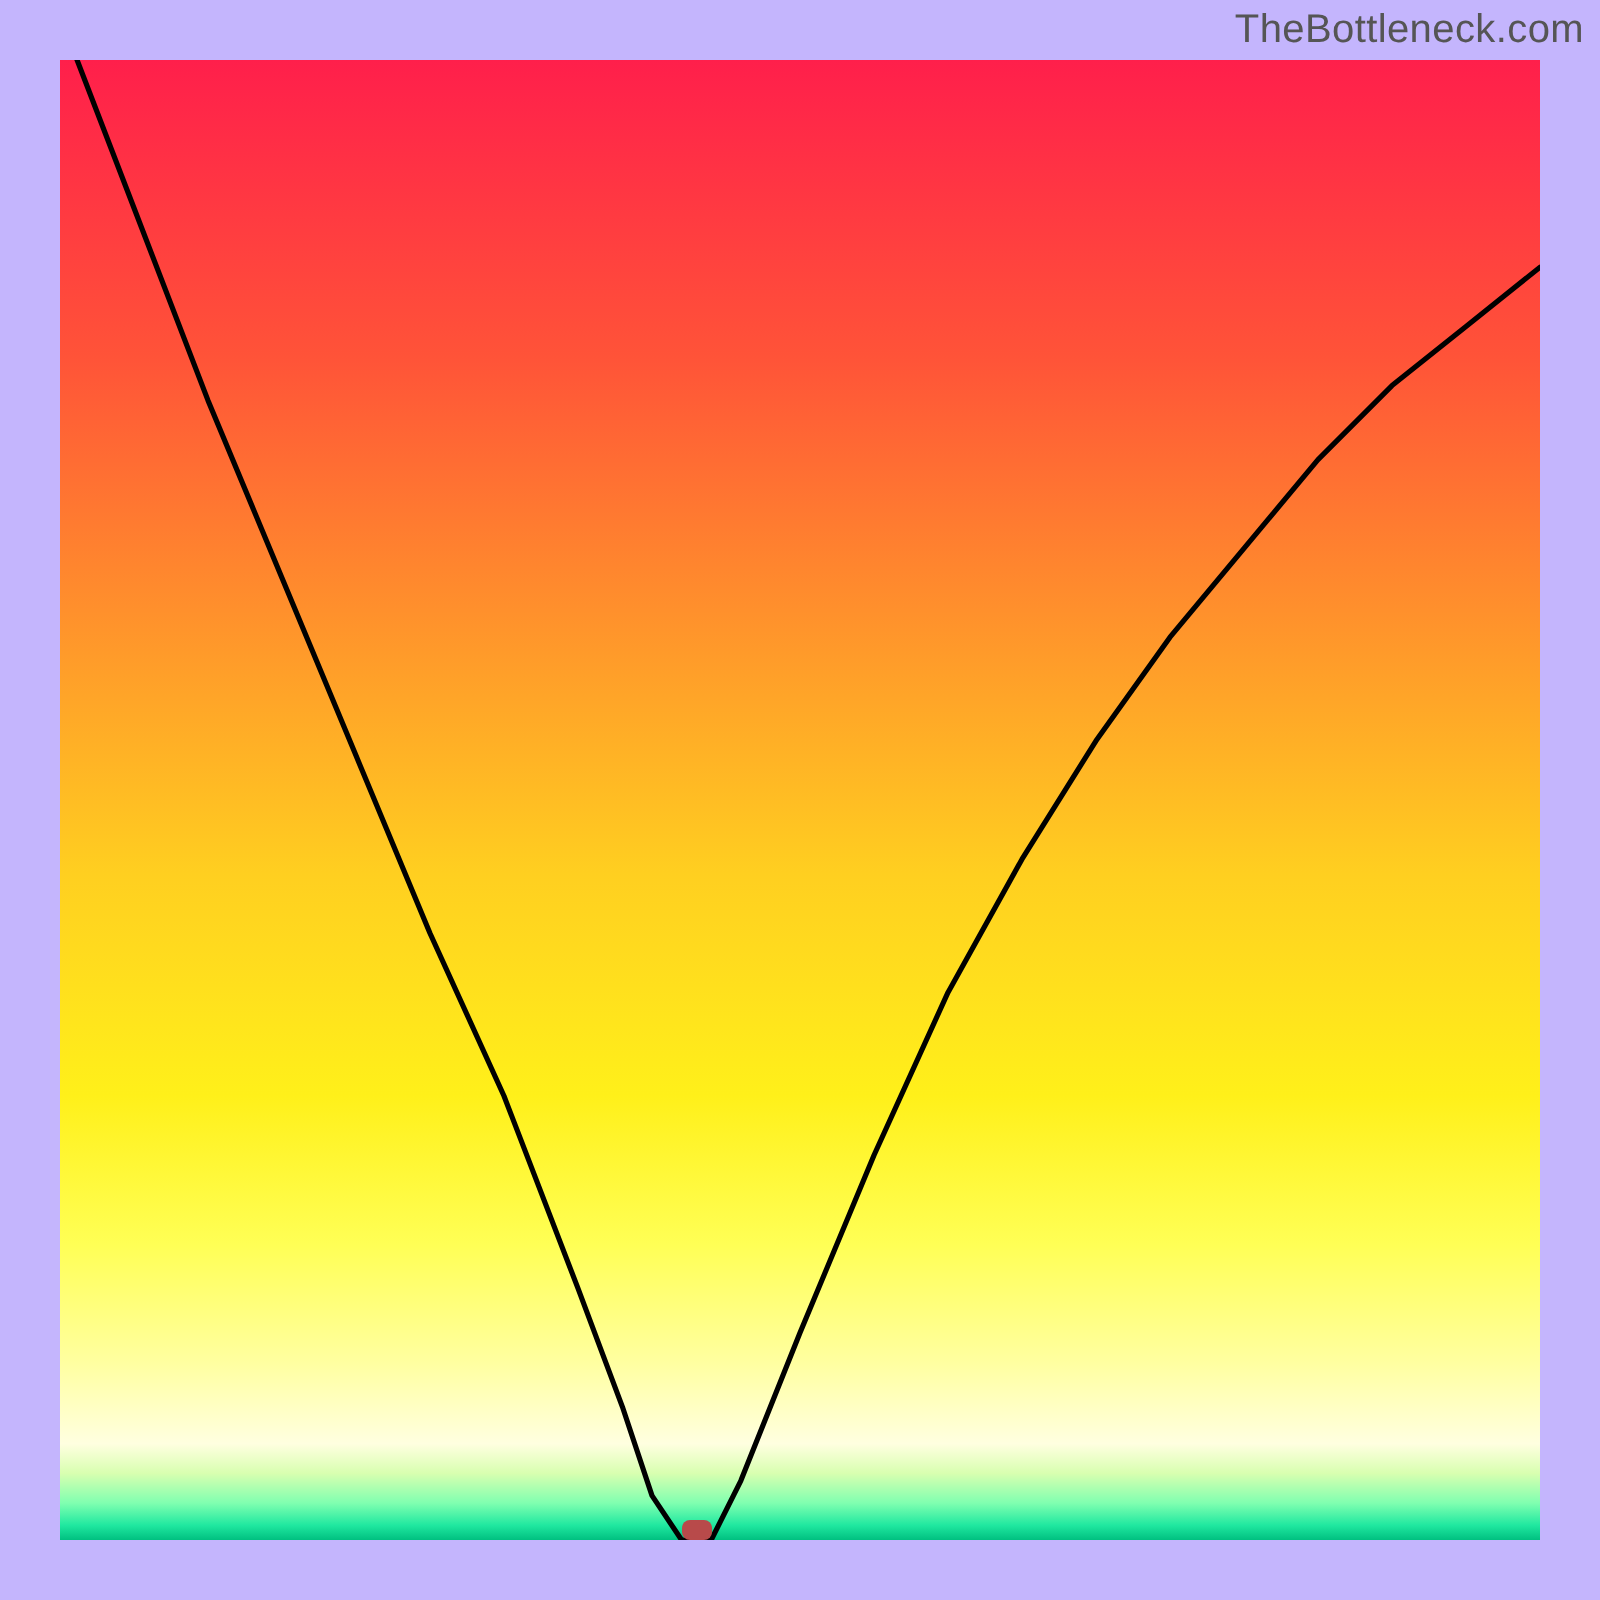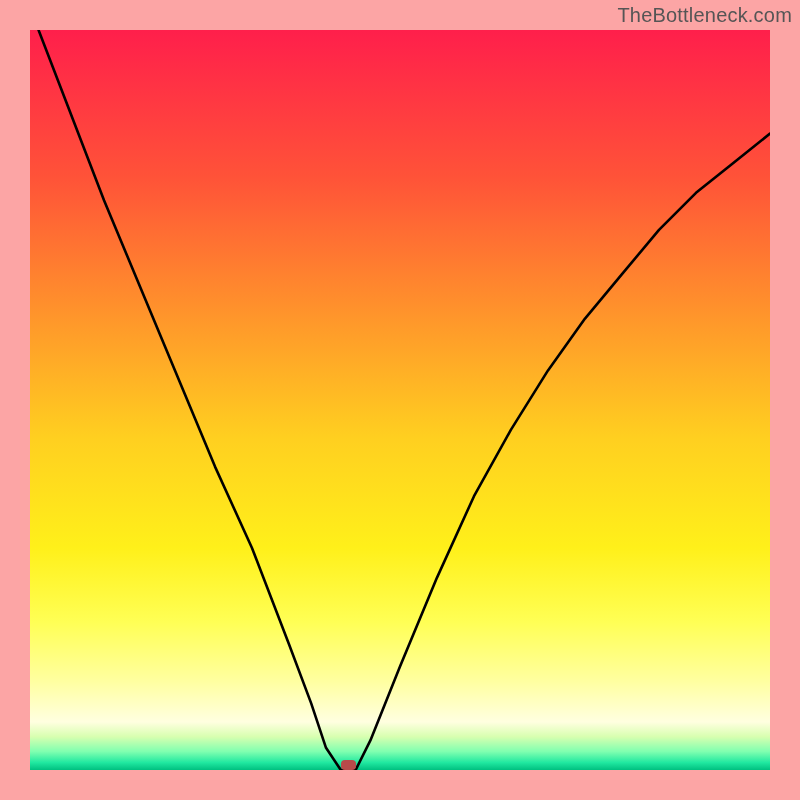--- a/index.html
+++ b/index.html
@@ -8,21 +8,21 @@
     width: 800px;
     height: 800px;
     overflow: hidden;
     background: #fff;
     font-family: Arial, Helvetica, sans-serif;
   }
   .canvas {
     position: relative;
     width: 800px;
     height: 800px;
-    background: #fca5a5;
+    background: #c4b5fd;
   }
   .plot-area {
     position: absolute;
     left: 30px;
     top: 30px;
     width: 740px;
     height: 740px;
     overflow: hidden;
   }
   .gradient-bg {

